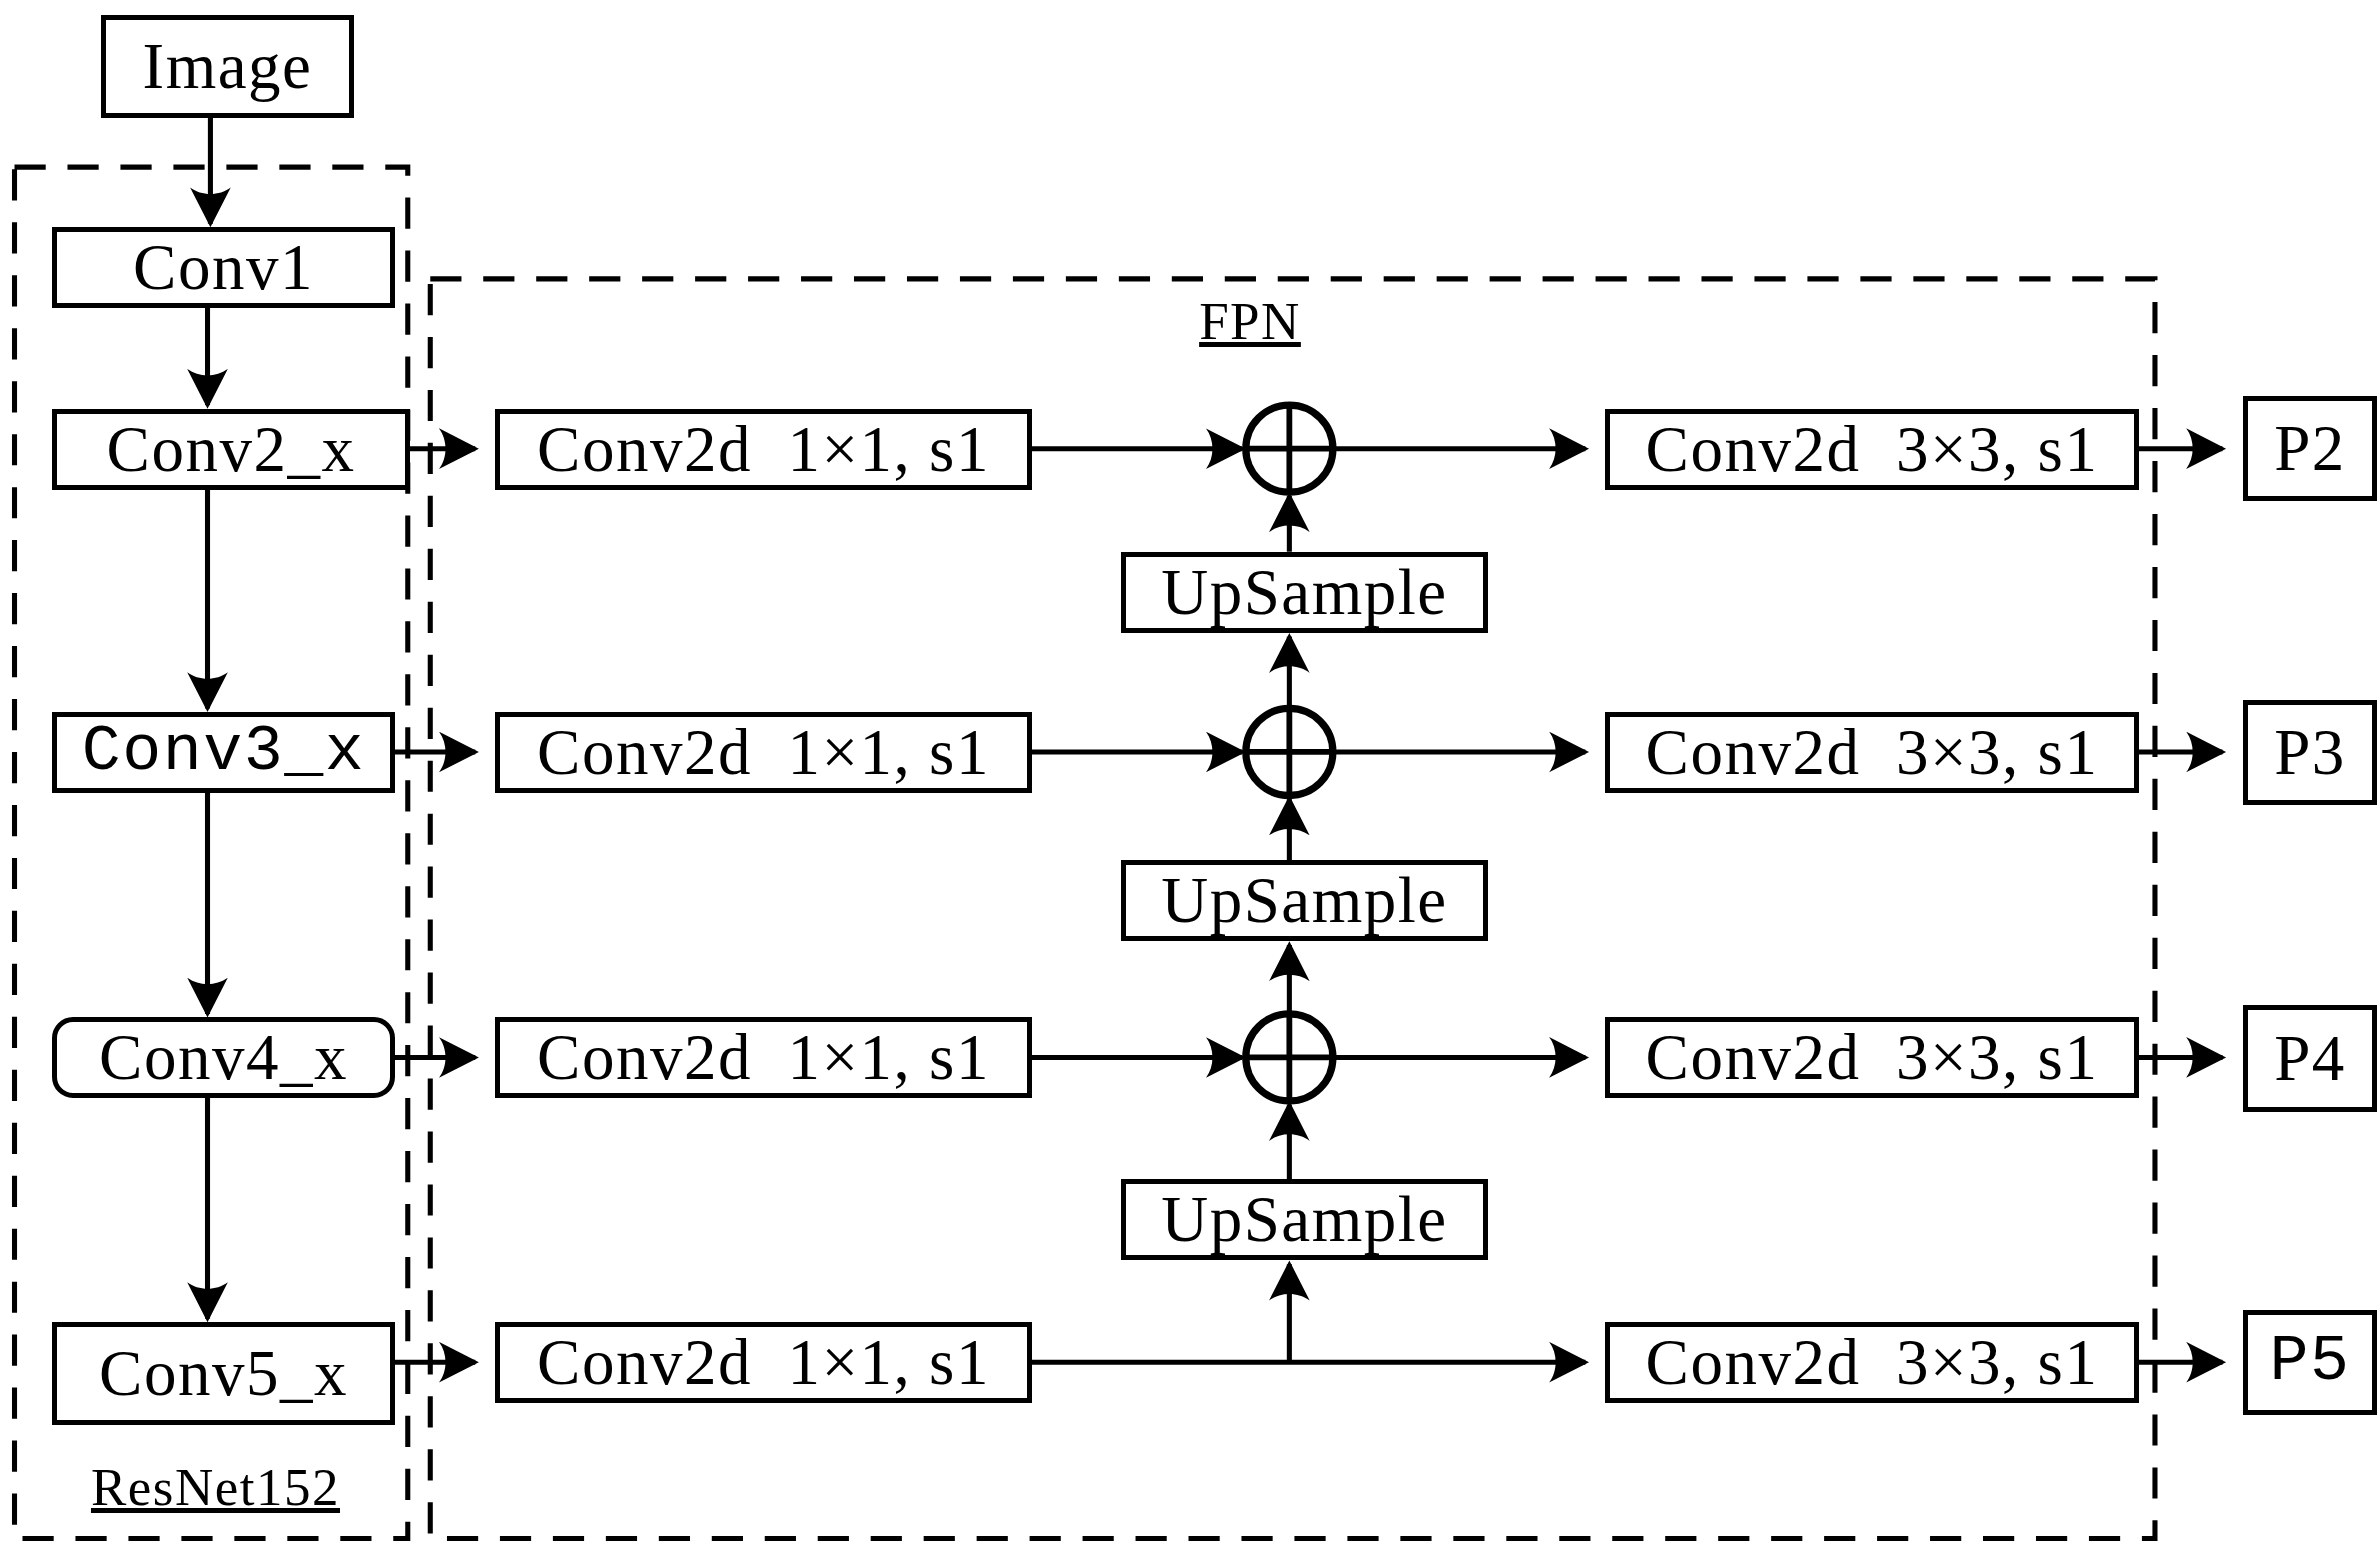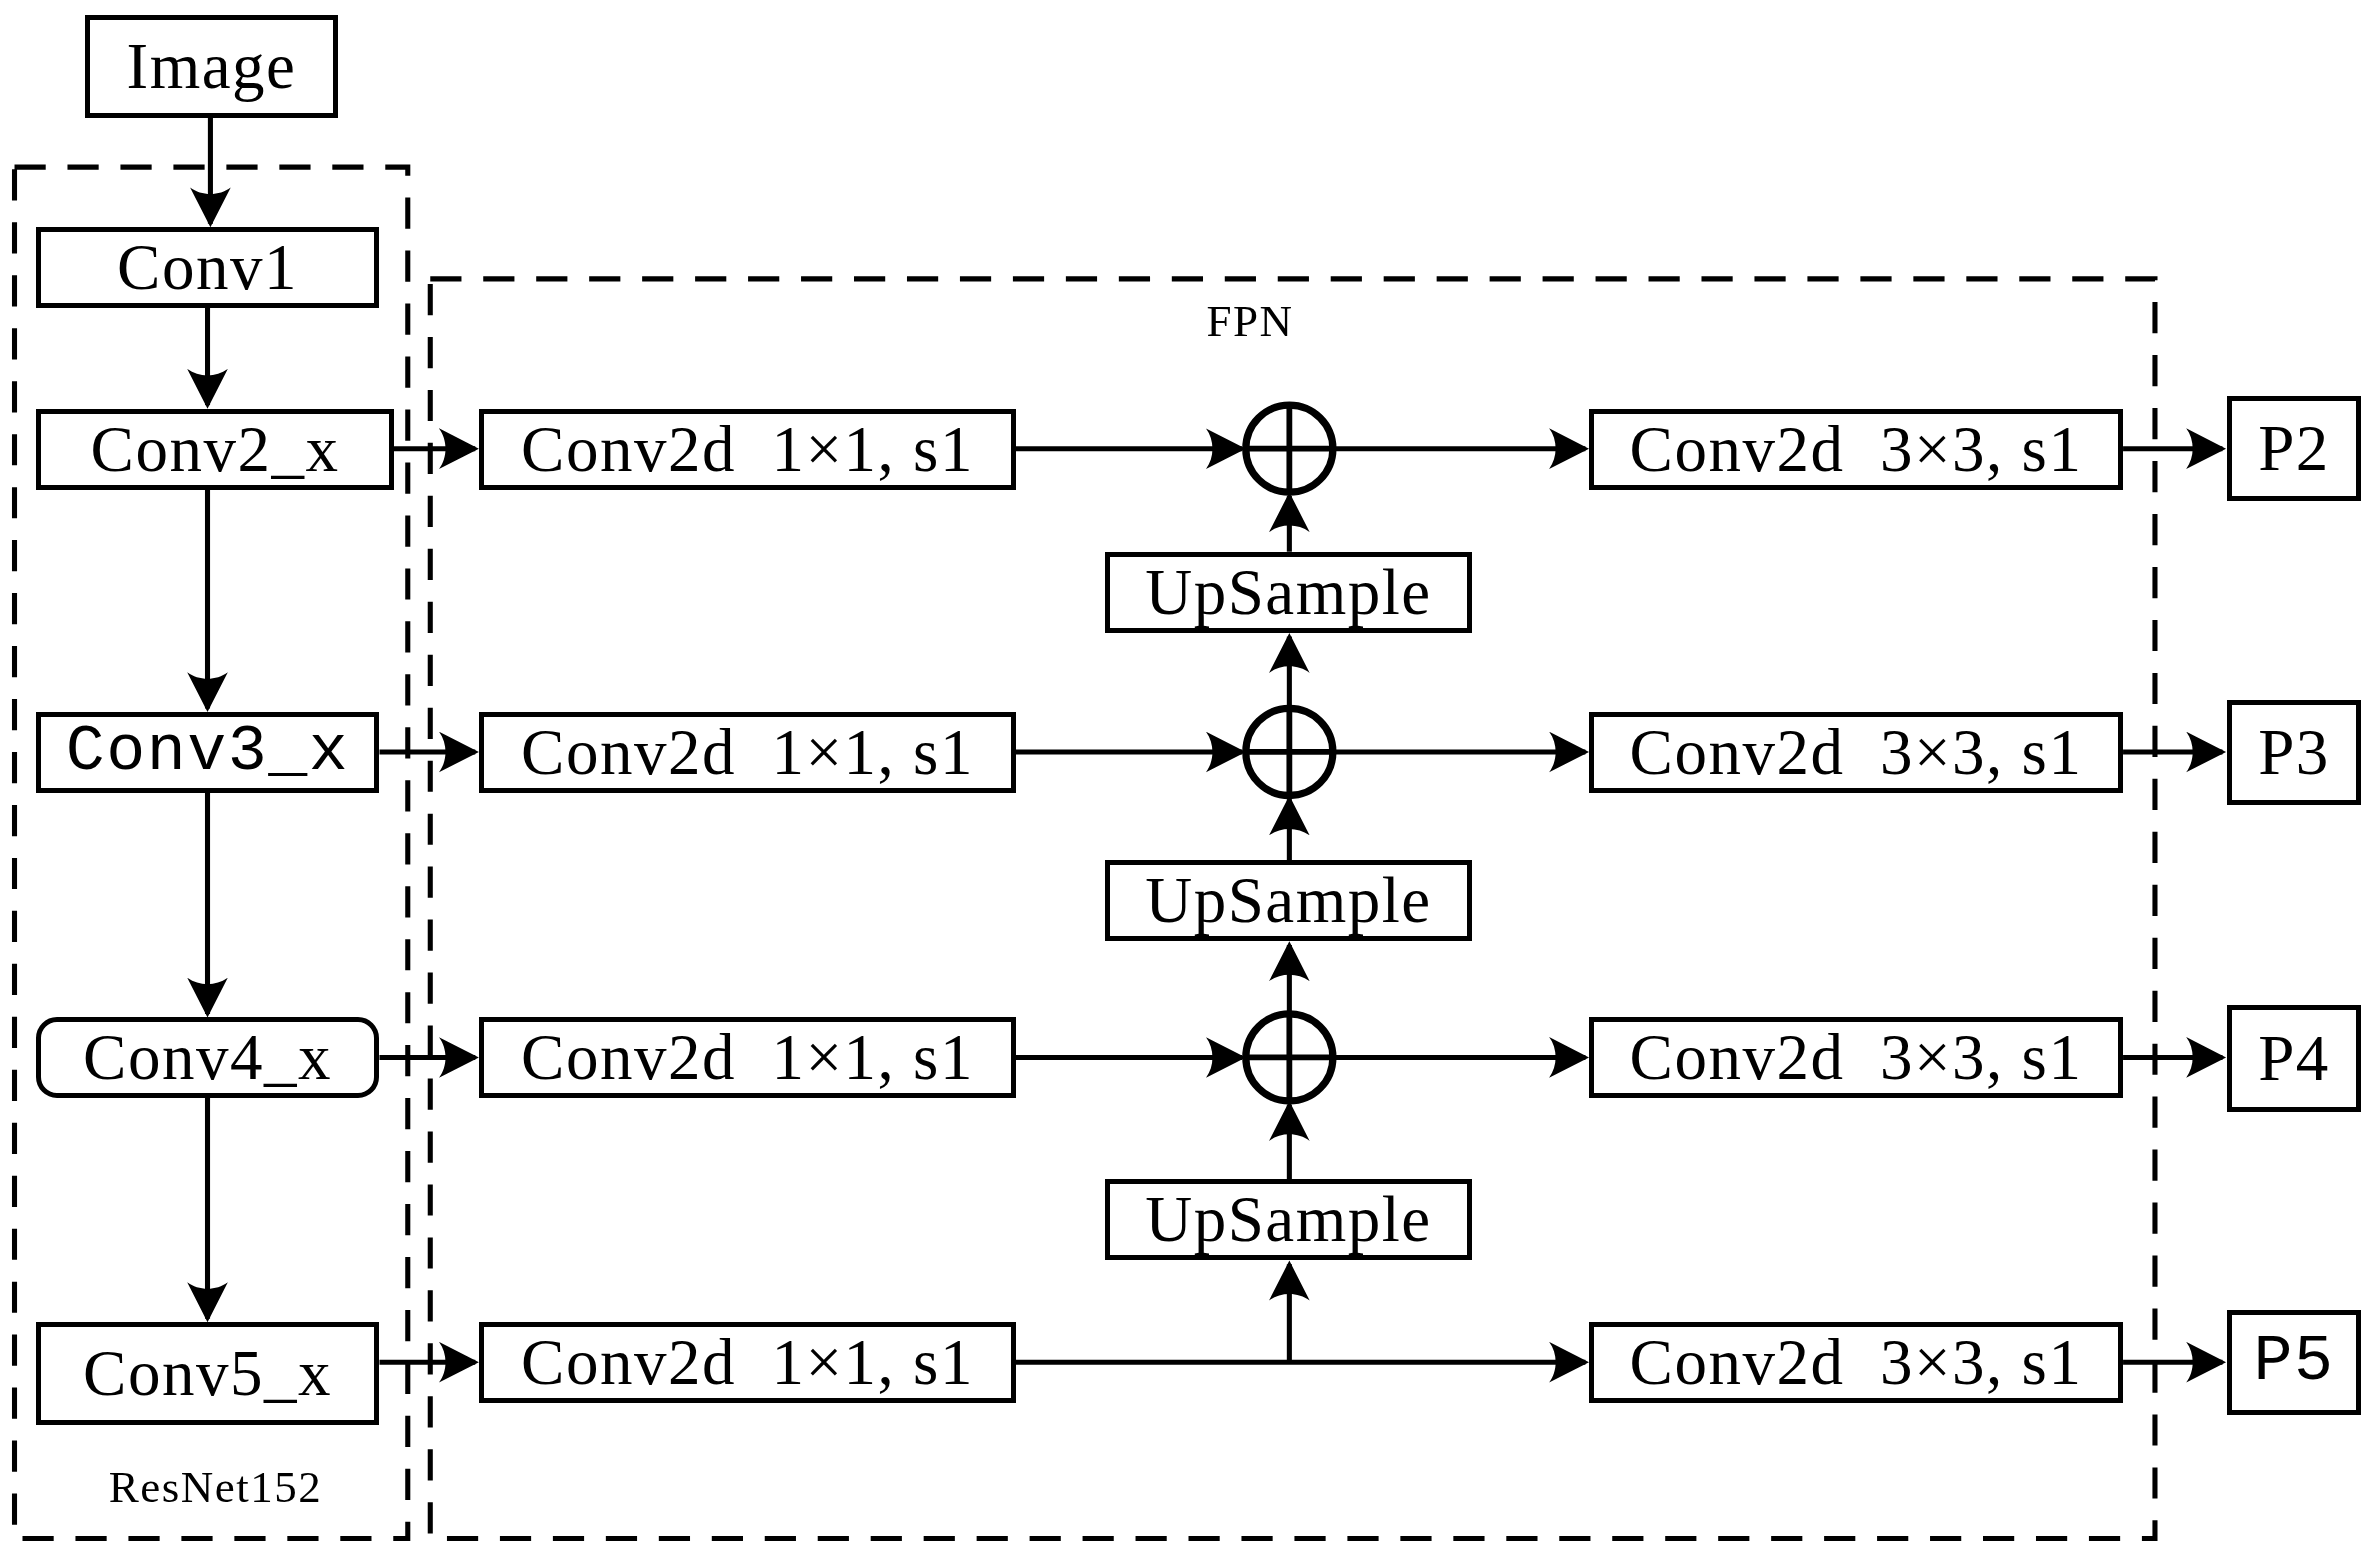--- a/index.html
+++ b/index.html
@@ -17,30 +17,32 @@
     box-sizing: border-box;
     background: #ffffff;
     border: 5.8px solid #000000;
     display: flex;
     align-items: center;
     justify-content: center;
     font-size: 65px;
     letter-spacing: 1.5px;
     white-space: pre;
     line-height: 1;
+    margin-left: 16px;
   }
   .plainlabel {
     position: absolute;
     display: flex;
     align-items: center;
     justify-content: center;
-    font-size: 45px;
+    font-size: 53px;
     letter-spacing: 1.5px;
     white-space: pre;
     line-height: 1;
+    text-decoration: underline;
   }
   svg line, svg rect, svg circle { stroke: #000000; }
 </style>
 </head>
 <body>
 
 <div class="canvas">
 
   <svg class="layer" width="2377" height="1554" viewBox="0 0 3276 2141">
     <defs>

